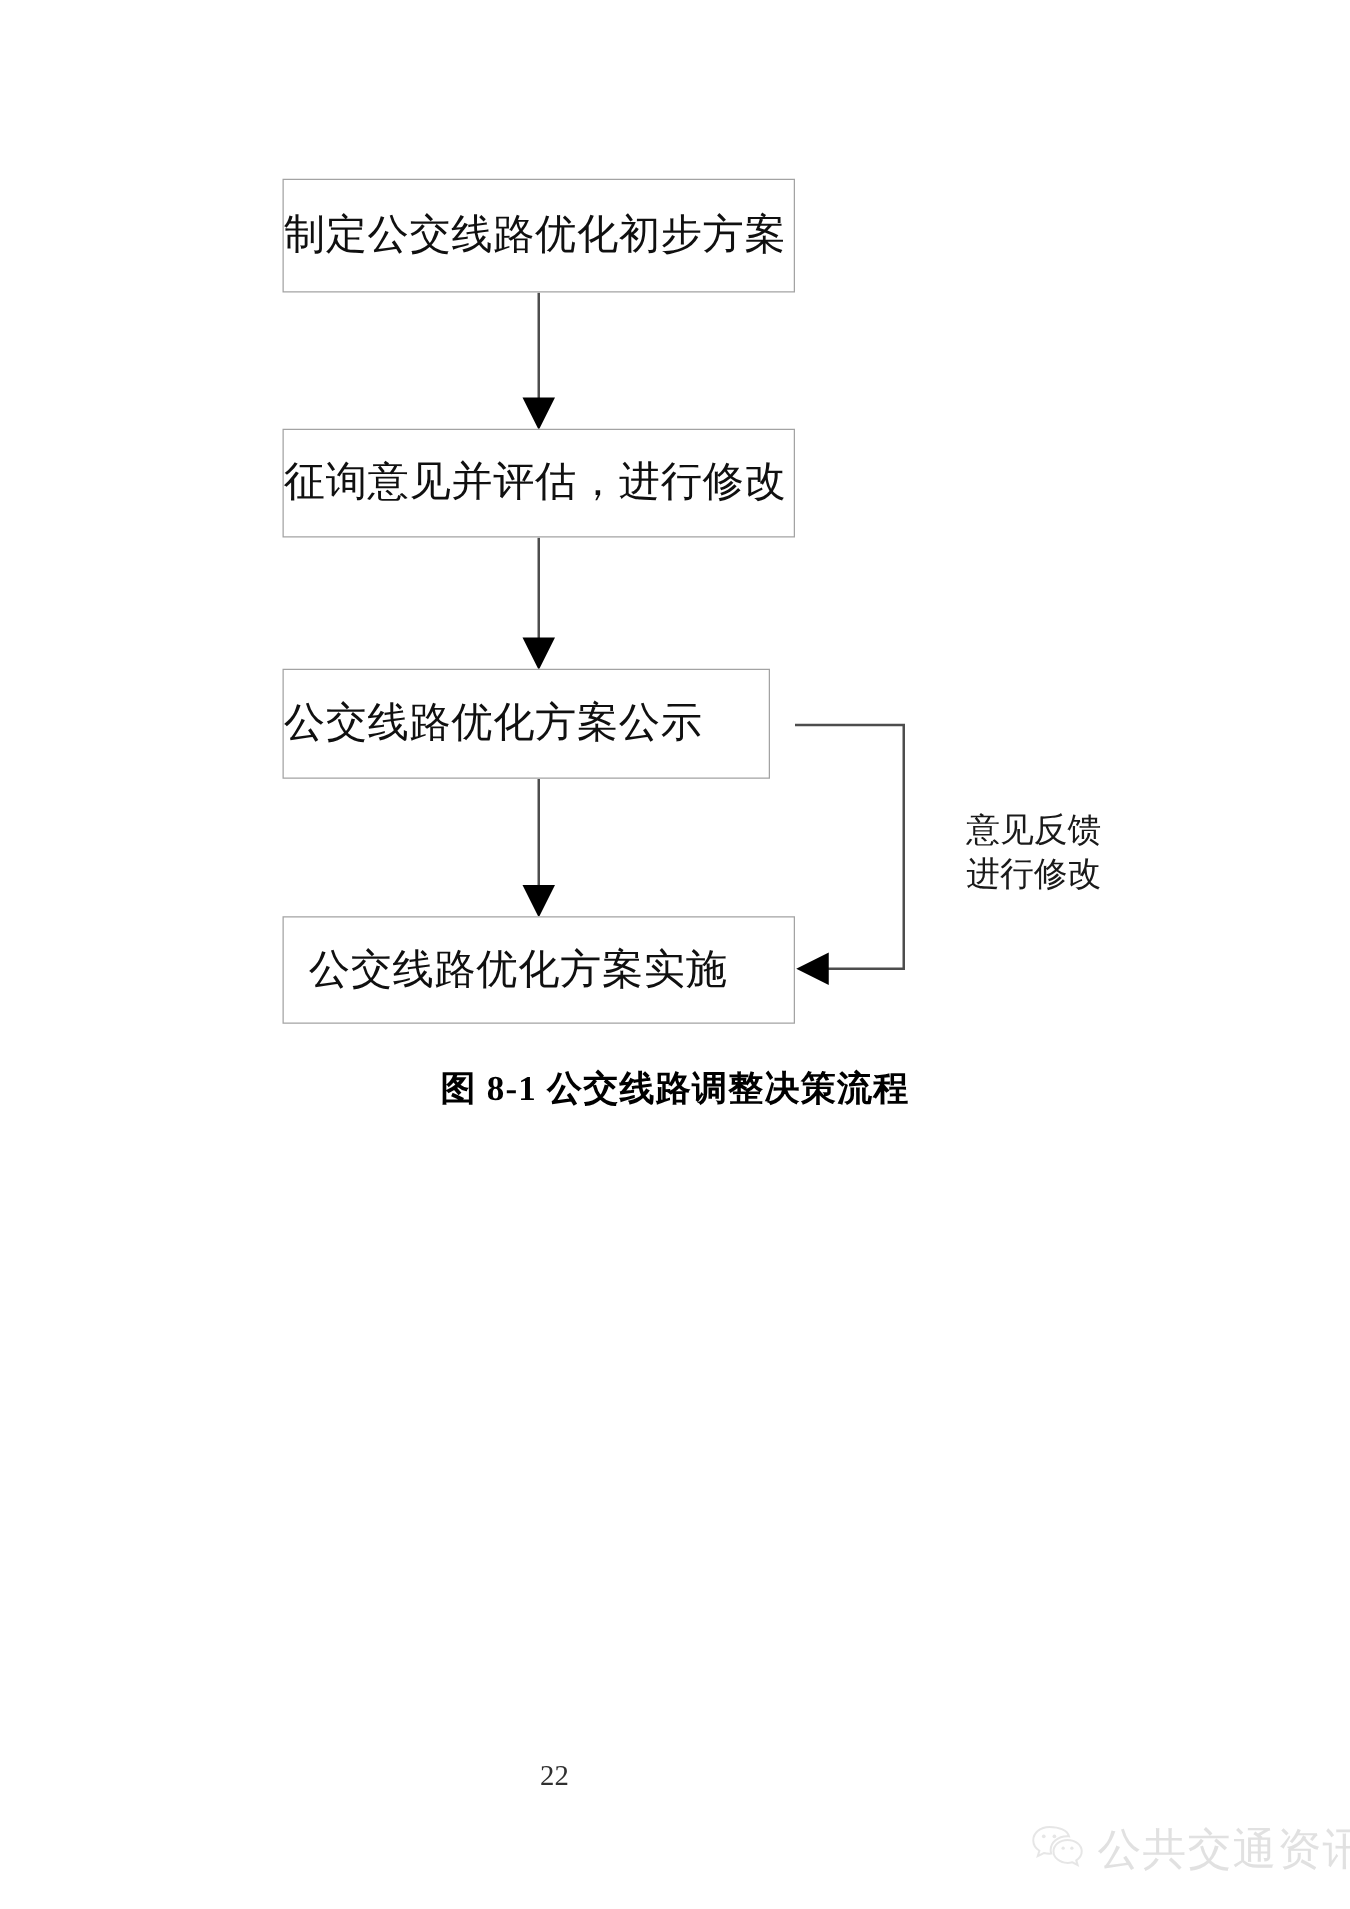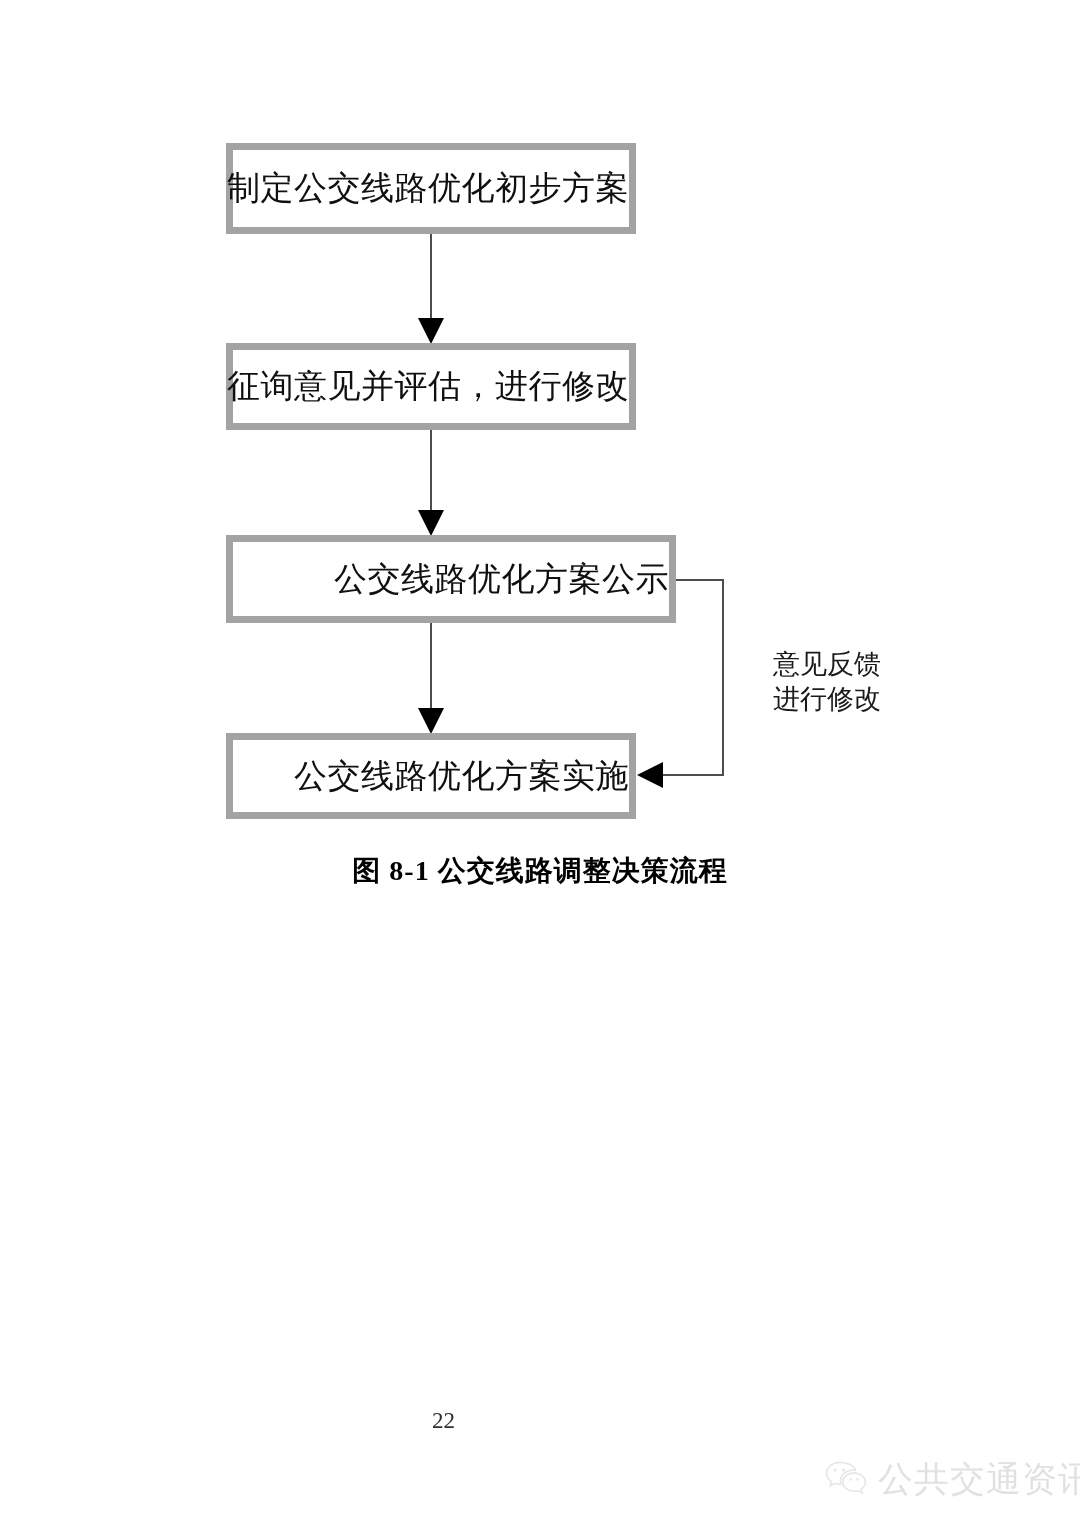--- a/index.html
+++ b/index.html
@@ -26,39 +26,39 @@
     position: absolute;
     left: 0;
     top: 0;
     width: 1080px;
     height: 900px;
   }
 
   .node-box {
     position: absolute;
     box-sizing: border-box;
-    border: 7px solid #a3a3a3;
+    border: 1px solid #a3a3a3;
     background: #ffffff;
     display: flex;
     align-items: center;
-    justify-content: flex-end;
+    justify-content: flex-start;
   }
   .node-label {
     font-family: "Liberation Serif", "DejaVu Serif", serif;
     font-size: 33px;
     line-height: 1.1;
     letter-spacing: 0.5px;
     color: #101010;
     white-space: nowrap;
   }
 
   #node-1 { left: 226px; top: 143px;  width: 410px; height: 91px; }
   #node-2 { left: 226px; top: 343px;  width: 410px; height: 87px; }
-  #node-3 { left: 226px; top: 535px;  width: 450px; height: 88px; }
-  #node-4 { left: 226px; top: 733px;  width: 410px; height: 86px; }
+  #node-3 { left: 226px; top: 535px;  width: 390px; height: 88px; }
+  #node-4 { left: 226px; top: 733px;  width: 410px; height: 86px; padding-left: 20px; }
 
   .loop-label {
     position: absolute;
     left: 744px;
     top: 647px;
     font-family: "Liberation Serif", "DejaVu Serif", serif;
     font-size: 27px;
     line-height: 1.28;
     color: #1a1a1a;
     white-space: nowrap;

